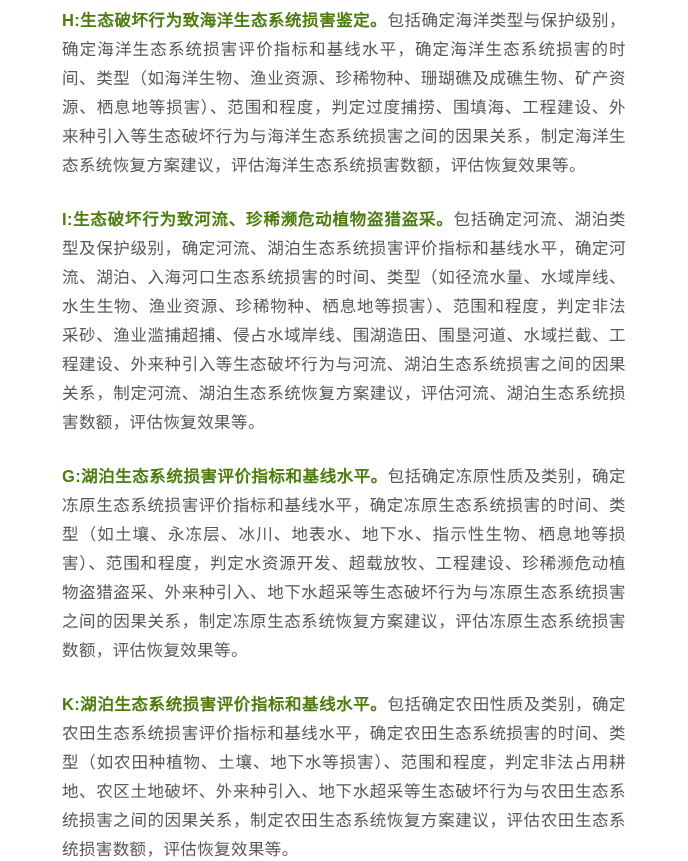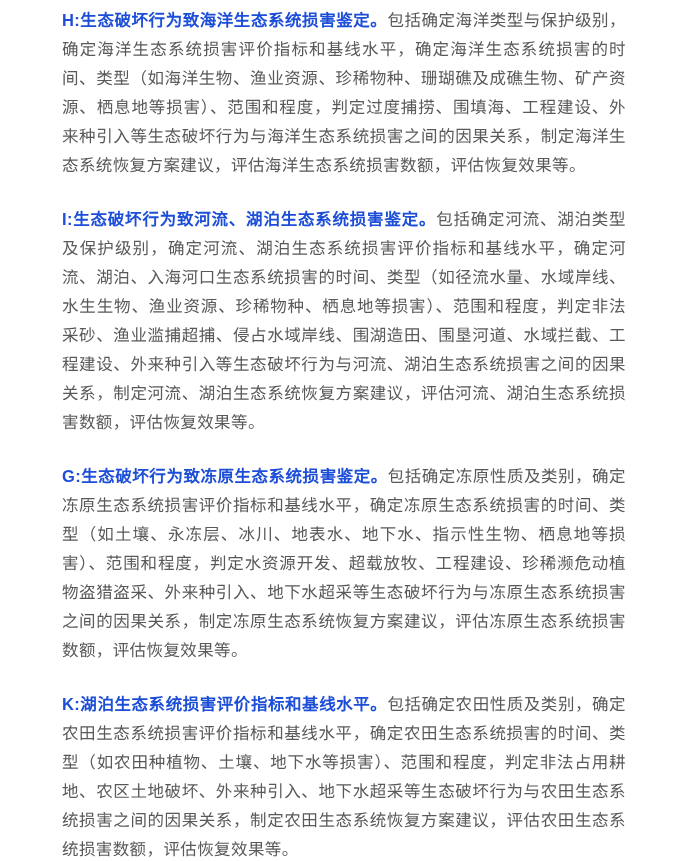--- a/index.html
+++ b/index.html
@@ -25,38 +25,38 @@
     letter-spacing: 0.4px;
     color: #595959;
     text-align: justify;
     text-justify: inter-character;
     word-break: break-all;
   }
   p.para:last-child {
     margin-bottom: 0;
   }
   .para-heading {
-    color: #1d4ed8;
+    color: #4d7c0f;
     font-weight: bold;
   }
 </style>
 </head>
 <body>
 
 <div class="page">
 
   <p class="para">
     <span class="para-heading">H:生态破坏行为致海洋生态系统损害鉴定。</span><span>包括确定海洋类型与保护级别，确定海洋生态系统损害评价指标和基线水平，确定海洋生态系统损害的时间、类型（如海洋生物、渔业资源、珍稀物种、珊瑚礁及成礁生物、矿产资源、栖息地等损害）、范围和程度，判定过度捕捞、围填海、工程建设、外来种引入等生态破坏行为与海洋生态系统损害之间的因果关系，制定海洋生态系统恢复方案建议，评估海洋生态系统损害数额，评估恢复效果等。</span>
   </p>
 
   <p class="para">
-    <span class="para-heading">I:生态破坏行为致河流、湖泊生态系统损害鉴定。</span><span>包括确定河流、湖泊类型及保护级别，确定河流、湖泊生态系统损害评价指标和基线水平，确定河流、湖泊、入海河口生态系统损害的时间、类型（如径流水量、水域岸线、水生生物、渔业资源、珍稀物种、栖息地等损害）、范围和程度，判定非法采砂、渔业滥捕超捕、侵占水域岸线、围湖造田、围垦河道、水域拦截、工程建设、外来种引入等生态破坏行为与河流、湖泊生态系统损害之间的因果关系，制定河流、湖泊生态系统恢复方案建议，评估河流、湖泊生态系统损害数额，评估恢复效果等。</span>
+    <span class="para-heading">I:生态破坏行为致河流、珍稀濒危动植物盗猎盗采。</span><span>包括确定河流、湖泊类型及保护级别，确定河流、湖泊生态系统损害评价指标和基线水平，确定河流、湖泊、入海河口生态系统损害的时间、类型（如径流水量、水域岸线、水生生物、渔业资源、珍稀物种、栖息地等损害）、范围和程度，判定非法采砂、渔业滥捕超捕、侵占水域岸线、围湖造田、围垦河道、水域拦截、工程建设、外来种引入等生态破坏行为与河流、湖泊生态系统损害之间的因果关系，制定河流、湖泊生态系统恢复方案建议，评估河流、湖泊生态系统损害数额，评估恢复效果等。</span>
   </p>
 
   <p class="para">
-    <span class="para-heading">G:生态破坏行为致冻原生态系统损害鉴定。</span><span>包括确定冻原性质及类别，确定冻原生态系统损害评价指标和基线水平，确定冻原生态系统损害的时间、类型（如土壤、永冻层、冰川、地表水、地下水、指示性生物、栖息地等损害）、范围和程度，判定水资源开发、超载放牧、工程建设、珍稀濒危动植物盗猎盗采、外来种引入、地下水超采等生态破坏行为与冻原生态系统损害之间的因果关系，制定冻原生态系统恢复方案建议，评估冻原生态系统损害数额，评估恢复效果等。</span>
+    <span class="para-heading">G:湖泊生态系统损害评价指标和基线水平。</span><span>包括确定冻原性质及类别，确定冻原生态系统损害评价指标和基线水平，确定冻原生态系统损害的时间、类型（如土壤、永冻层、冰川、地表水、地下水、指示性生物、栖息地等损害）、范围和程度，判定水资源开发、超载放牧、工程建设、珍稀濒危动植物盗猎盗采、外来种引入、地下水超采等生态破坏行为与冻原生态系统损害之间的因果关系，制定冻原生态系统恢复方案建议，评估冻原生态系统损害数额，评估恢复效果等。</span>
   </p>
 
   <p class="para">
     <span class="para-heading">K:湖泊生态系统损害评价指标和基线水平。</span><span>包括确定农田性质及类别，确定农田生态系统损害评价指标和基线水平，确定农田生态系统损害的时间、类型（如农田种植物、土壤、地下水等损害）、范围和程度，判定非法占用耕地、农区土地破坏、外来种引入、地下水超采等生态破坏行为与农田生态系统损害之间的因果关系，制定农田生态系统恢复方案建议，评估农田生态系统损害数额，评估恢复效果等。</span>
   </p>
 
 </div>
 
 </body></html>

